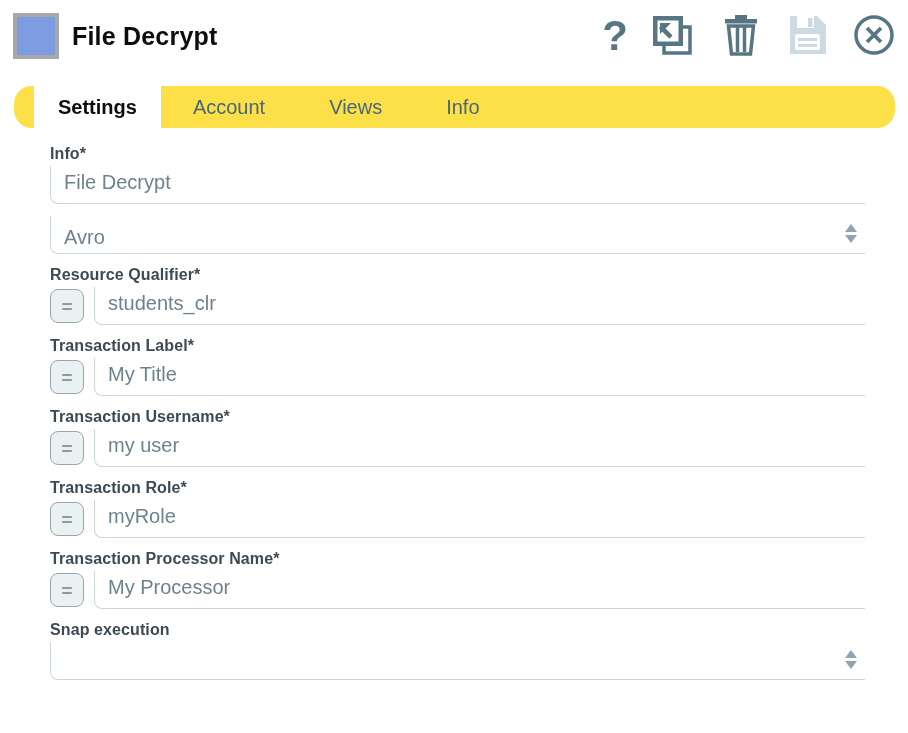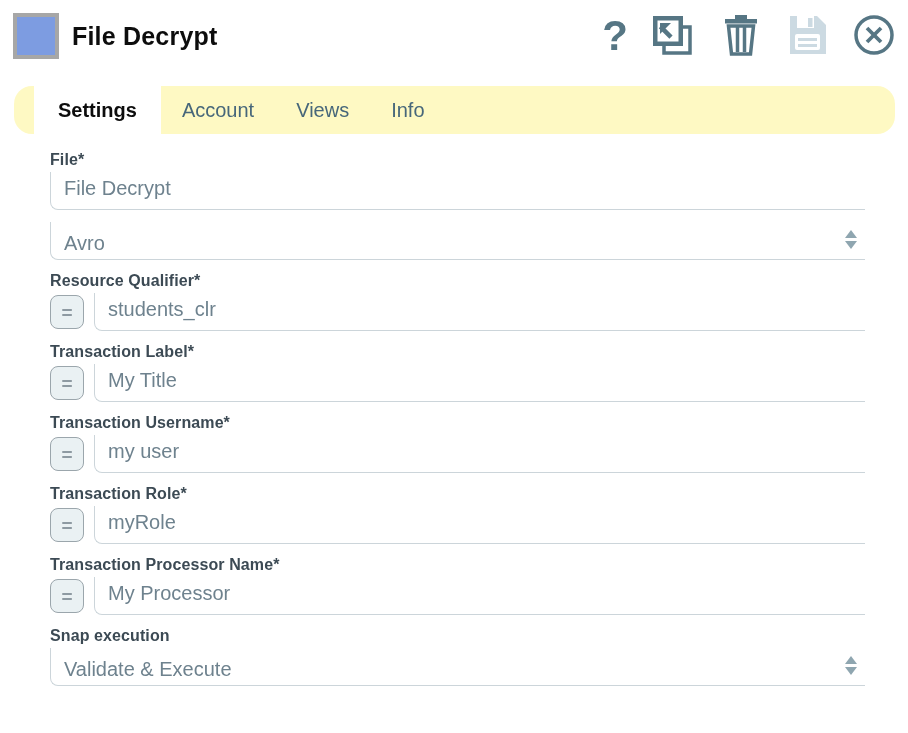--- a/index.html
+++ b/index.html
@@ -37,28 +37,28 @@
     padding: 0; height: 46px;
   }
   .help-glyph {
     font-size: 42px; font-weight: bold; color: #567684;
     line-height: 46px;
   }
 
   
   .tabbar {
     margin: 24px 13px 0 14px;
-    height: 48px;
-    background: #fef9c3;
+    height: 42px;
+    background: #fde047;
     border-radius: 18px;
     display: flex; align-items: stretch;
   }
   .tab {
     display: flex; align-items: center;
-    padding: 0 21px;
+    padding: 0 32px;
     font-size: 20px; color: #47677a;
     cursor: pointer; white-space: nowrap;
   }
   .tab.active {
     margin-left: 20px;
     background: #ffffff;
     color: #0d0d0d; font-weight: bold;
     padding: 0 24px;
   }
 
@@ -186,21 +186,21 @@
 <div class="tabbar">
   <div class="tab active">Settings</div>
   <div class="tab">Account</div>
   <div class="tab">Views</div>
   <div class="tab">Info</div>
 </div>
 
 <div class="form">
 
   <div class="field">
-    <div class="field-label">File*</div>
+    <div class="field-label">Info*</div>
     <div class="field-row">
       <input type="text" class="field-input" value="File Decrypt" style="">
     </div>
   </div>
 
   <div class="field">
     <div class="field-row">
       <div class="select-box">
         <span class="select-value">Avro</span>
         <span class="spin-arrows">
@@ -248,21 +248,20 @@
     <div class="field-row">
       <button class="eq-btn">=</button>
       <input type="text" class="field-input" value="My Processor" style="">
     </div>
   </div>
 
   <div class="field">
     <div class="field-label">Snap execution</div>
     <div class="field-row">
       <div class="select-box">
-        <span class="select-value">Validate &amp; Execute</span>
         <span class="spin-arrows">
           <span class="arrow-up"></span>
             <span class="arrow-down"></span>
         </span>
       </div>
     </div>
   </div>
 
 </div>
 

